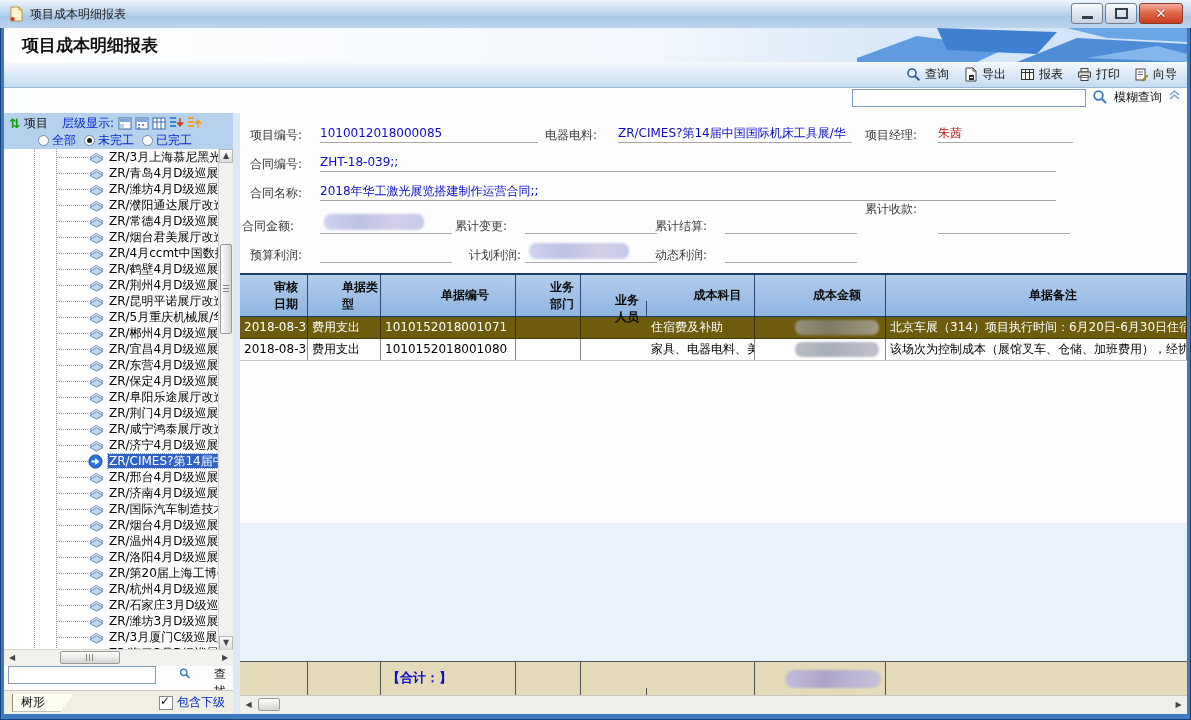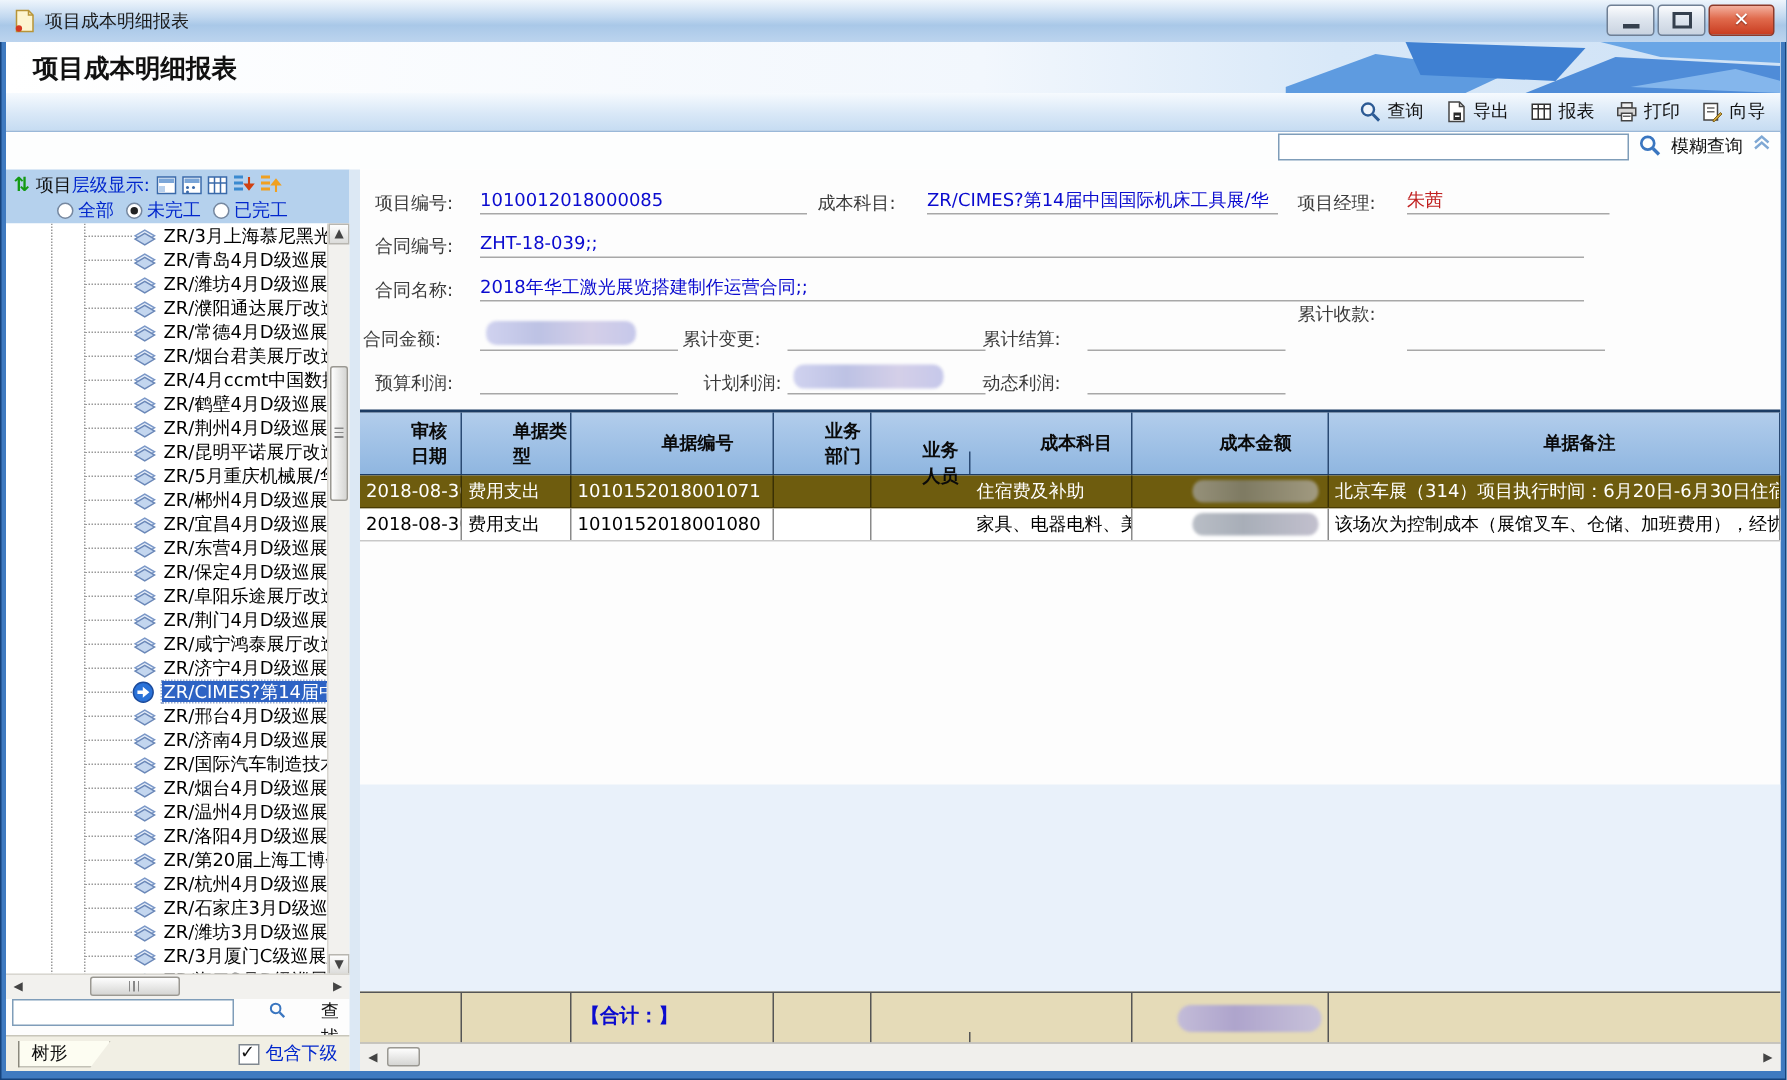--- a/index.html
+++ b/index.html
@@ -37,21 +37,21 @@
   
   .panels{position:absolute;left:0;right:0;top:85px;bottom:0;}
   .left-panel{position:absolute;left:0;top:0;bottom:0;width:229px;background:#fff;}
   .splitter{position:absolute;left:229px;top:0;bottom:0;width:7px;background:#dce8f4;}
   .main-panel{position:absolute;left:236px;top:0;bottom:0;right:0;background:#fdfdfd;}
   
   .lp-header{position:absolute;left:0;right:0;top:0;height:36px;background:#b5d1ed;font-size:12px;}
   .lp-row1{position:absolute;left:0;right:0;top:1px;height:18px;display:flex;align-items:center;}
   .lp-row2{position:absolute;left:34px;right:0;top:19px;height:16px;display:flex;align-items:center;gap:8px;}
   .proj-label{margin-left:4px;color:#111;}
-  .level-label{color:#0026cc;}
+  .level-label{margin-left:14px;color:#0026cc;}
   .mini-icons{display:flex;align-items:center;gap:3px;margin-left:4px;}
   .radio{display:flex;align-items:center;gap:3px;color:#0026cc;}
   .radio .dot{width:11px;height:11px;border:1px solid #7688a0;border-radius:50%;background:#fff;box-sizing:border-box;position:relative;}
   .radio.checked .dot::after{content:"";position:absolute;left:2px;top:2px;width:5px;height:5px;border-radius:50%;background:#222;}
   
   .tree{position:absolute;left:0;right:14px;top:36px;bottom:64px;background:#fff;overflow:hidden;}
   .tree-guide{position:absolute;top:0;bottom:0;width:0;border-left:1px dotted #9a9a9a;}
   .tree-item{position:relative;height:16px;line-height:16px;white-space:nowrap;padding-left:104px;color:#000;}
   .tree-item::before{content:"";position:absolute;left:52px;top:8px;width:32px;border-top:1px dotted #9a9a9a;}
   .tree-item .node-icon{position:absolute;left:85px;top:2px;}
@@ -666,21 +666,21 @@
       </div>
 
       <div class="splitter"></div>
 
       <div class="main-panel">
 
         <div class="formarea">
 
           <span class="f-label" style="left:10px;top:14px;">项目编号:</span>
           <span class="f-value" style="left:80px;top:13px;width:218px;">1010012018000085</span>
-          <span class="f-label" style="left:305px;top:14px;">成本科目:</span>
+          <span class="f-label" style="left:305px;top:14px;">电器电料:</span>
           <span class="f-value" style="left:378px;top:13px;width:234px;">ZR/CIMES?第14届中国国际机床工具展/华</span>
           <span class="f-label" style="left:625px;top:14px;">项目经理:</span>
           <span class="f-value red" style="left:698px;top:13px;width:135px;">朱茜</span>
 
           <span class="f-label" style="left:10px;top:43px;">合同编号:</span>
           <span class="f-value" style="left:80px;top:42px;width:736px;">ZHT-18-039;;</span>
 
           <span class="f-label" style="left:10px;top:72px;">合同名称:</span>
           <span class="f-value" style="left:80px;top:71px;width:736px;">2018年华工激光展览搭建制作运营合同;;</span>
 

